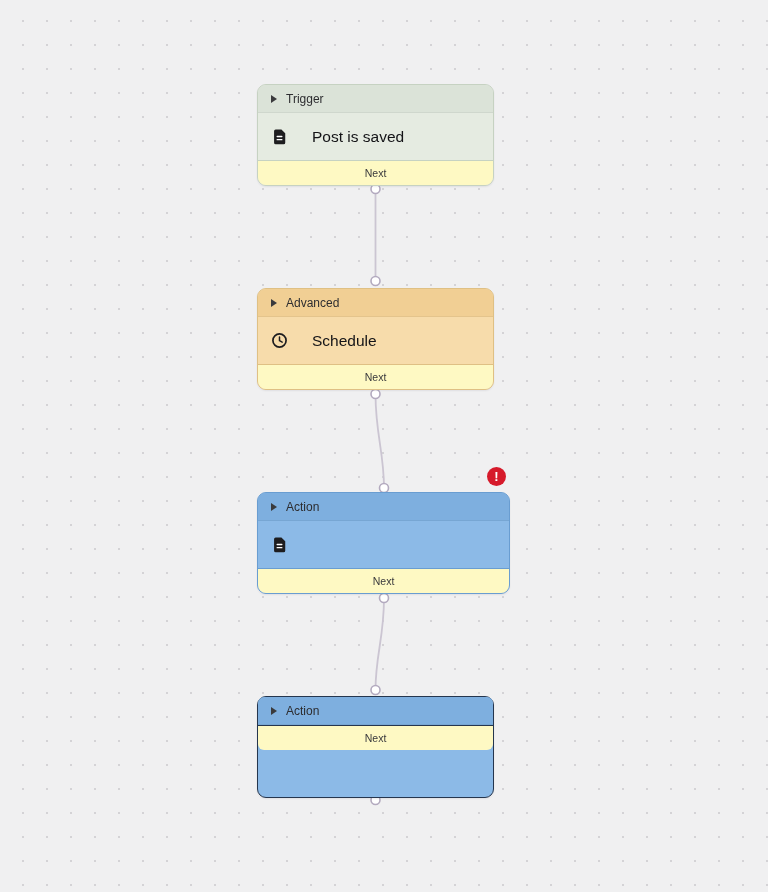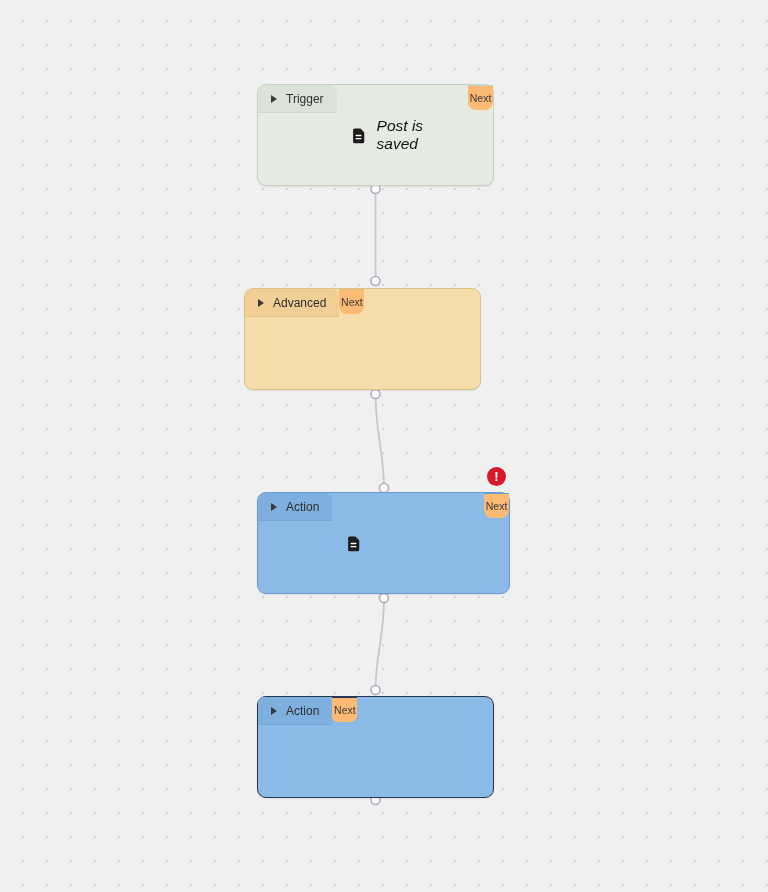--- a/index.html
+++ b/index.html
@@ -11,49 +11,49 @@
     background-color:var(--bg,#f0f0f1);
     background-image:radial-gradient(var(--dot,#d4d3d6) 1.1px, transparent 1.1px);
     background-size:24px 24px; background-position:11px 9px;
   }
 
   #wires { position:absolute; left:0; top:0; z-index:1; }
   .wire { fill:none; stroke:var(--wire,#cbc5d2); stroke-width:1.8px; }
   .port { fill:var(--port-fill,#fff); stroke:var(--port-stroke,#b3aabf); stroke-width:1.6px; }
 
   .node {
-    position:absolute; z-index:2; display:flex; 
+    position:absolute; z-index:2; display:flex; flex-direction:column;
     background:var(--body); border:1px solid var(--border); border-radius:9px;
     box-shadow:0 1px 2px rgba(20,20,40,0.07);
   }
   .node.selected { border-width:1.8px; }
 
   #node-0 { left:257px; top:84px;  width:237px; height:102px; }
-  #node-1 { left:244px; top:288px; width:237px; height:102px; }
+  #node-1 { left:257px; top:288px; width:237px; height:102px; }
   #node-2 { left:257px; top:492px; width:253px; height:102px; }
   #node-3 { left:257px; top:696px; width:237px; height:102px; }
 
   .node-header {
     height:28px; flex:0 0 28px; display:flex; align-items:center; gap:9px; padding:0 13px;
     background:var(--header); border-radius:8px 8px 0 0;
     border-bottom:1px solid rgba(0,0,0,0.05);
   }
   .node.selected .node-header { border-radius:6px 6px 0 0; }
   .tri {
     width:0; height:0; flex:0 0 auto;
     border-left:6px solid #3a3a3c; border-top:4px solid transparent; border-bottom:4px solid transparent;
   }
   .cat { font-size:12px; color:#2d2d30; }
 
-  .node-body { flex:1; display:flex; align-items:center; gap:10px; padding:0 13px;font-style:italic; }
+  .node-body { flex:1; display:flex; align-items:center; gap:24px; padding:0 13px; }
   .body-icon { flex:0 0 auto; display:flex; align-items:center; }
   .title { font-size:15.5px; color:#131316; }
 
   .node-footer {
-    height:25px; flex:0 0 25px; background:#fdba74; border-radius:0 0 8px 8px;
+    height:25px; flex:0 0 25px; background:#fef9c3; border-radius:0 0 8px 8px;
     display:flex; align-items:center; justify-content:center;
     border-top:1px solid var(--border);
   }
   .node.selected .node-footer { border-radius:0 0 6px 6px; }
   .next { font-size:10.5px; color:#39393c; }
 
   .error-badge {
     position:absolute; top:-26px; right:3px; z-index:3;
     width:19px; height:19px; border-radius:50%;
     color:#fff; font-size:13px; font-weight:bold; line-height:1;
@@ -96,20 +96,29 @@
     <div class="node-footer">
       <span class="next">Next</span>
     </div>
   </div>
 
   <div class="node" id="node-1" style="--header: #f1cf94; --body: #f7dcab; --border: #dfc084;">
     <div class="node-header">
       <span class="tri"></span>
       <span class="cat">Advanced</span>
     </div>
+    <div class="node-body">
+      <span class="body-icon">
+        <svg width="17" height="17" viewBox="0 0 16 16">
+          <circle cx="8" cy="8" r="6.2" fill="none" stroke="#1d1d1f" stroke-width="1.6"></circle>
+          <path d="M8 4.6 V8.2 L10.5 9.6" fill="none" stroke="#1d1d1f" stroke-width="1.4" stroke-linecap="round" stroke-linejoin="round"></path>
+        </svg>
+      </span>
+      <span class="title">Schedule</span>
+    </div>
     <div class="node-footer">
       <span class="next">Next</span>
     </div>
   </div>
 
   <div class="node" id="node-2" style="--header: #7eafdf; --body: #8cbae7; --border: #699dd1;">
     <div class="error-badge" style="background-color: rgb(214, 26, 43);">!</div>
     <div class="node-header">
       <span class="tri"></span>
       <span class="cat">Action</span>

